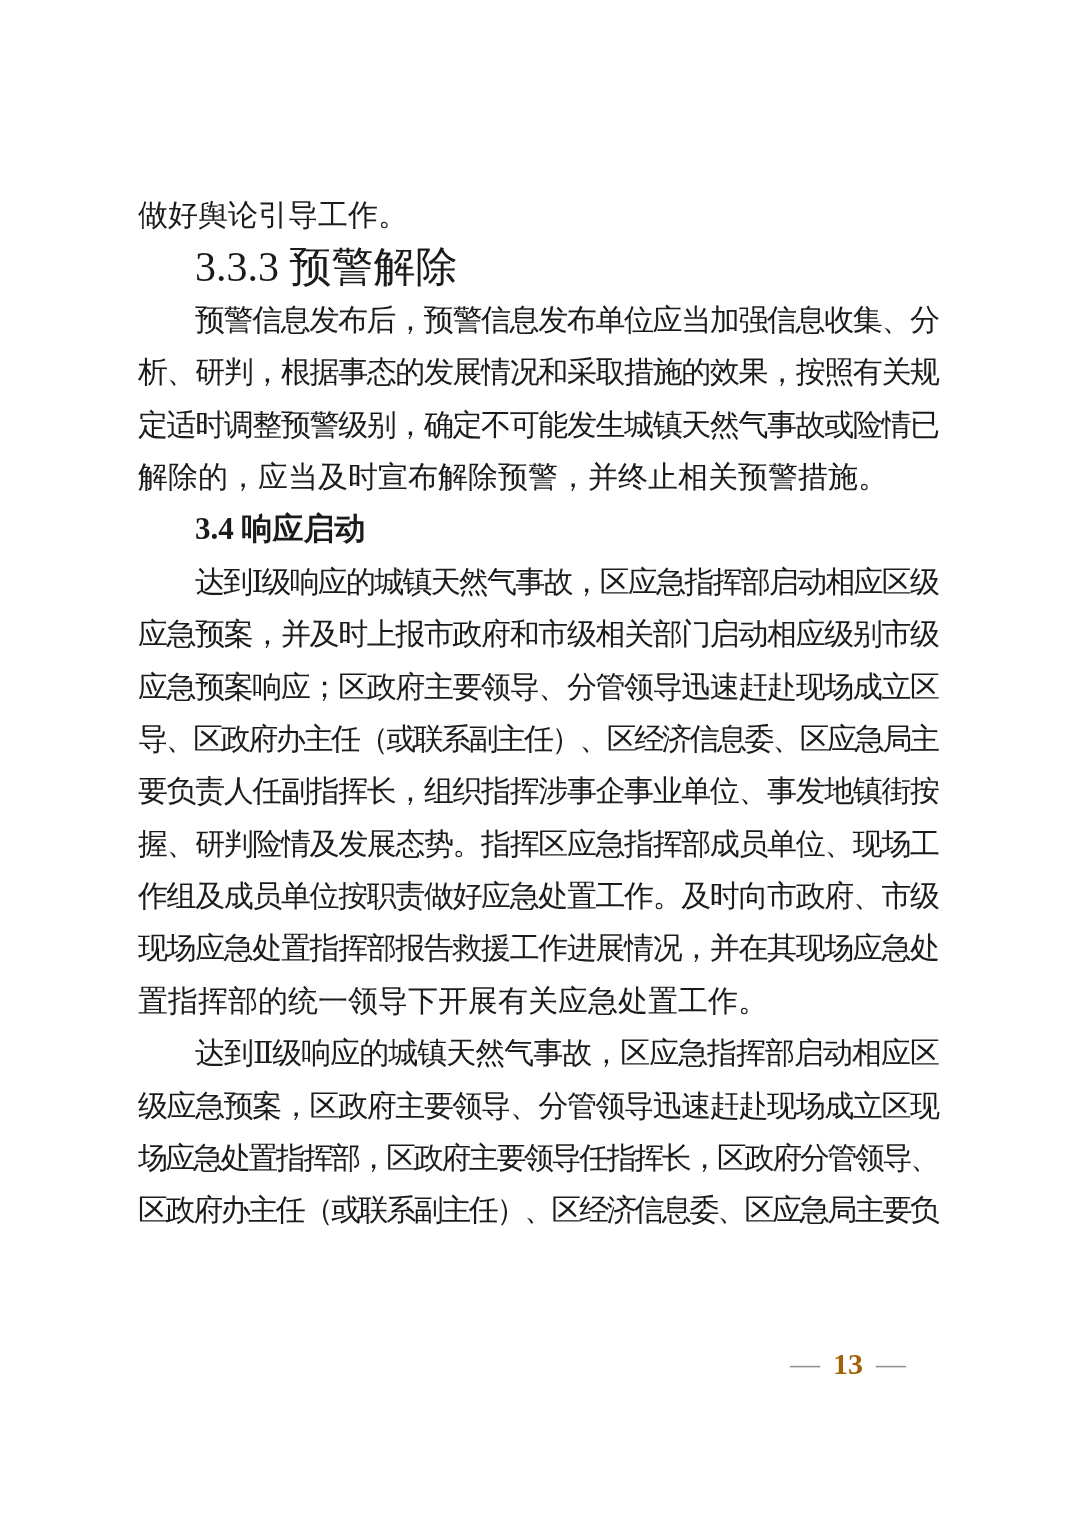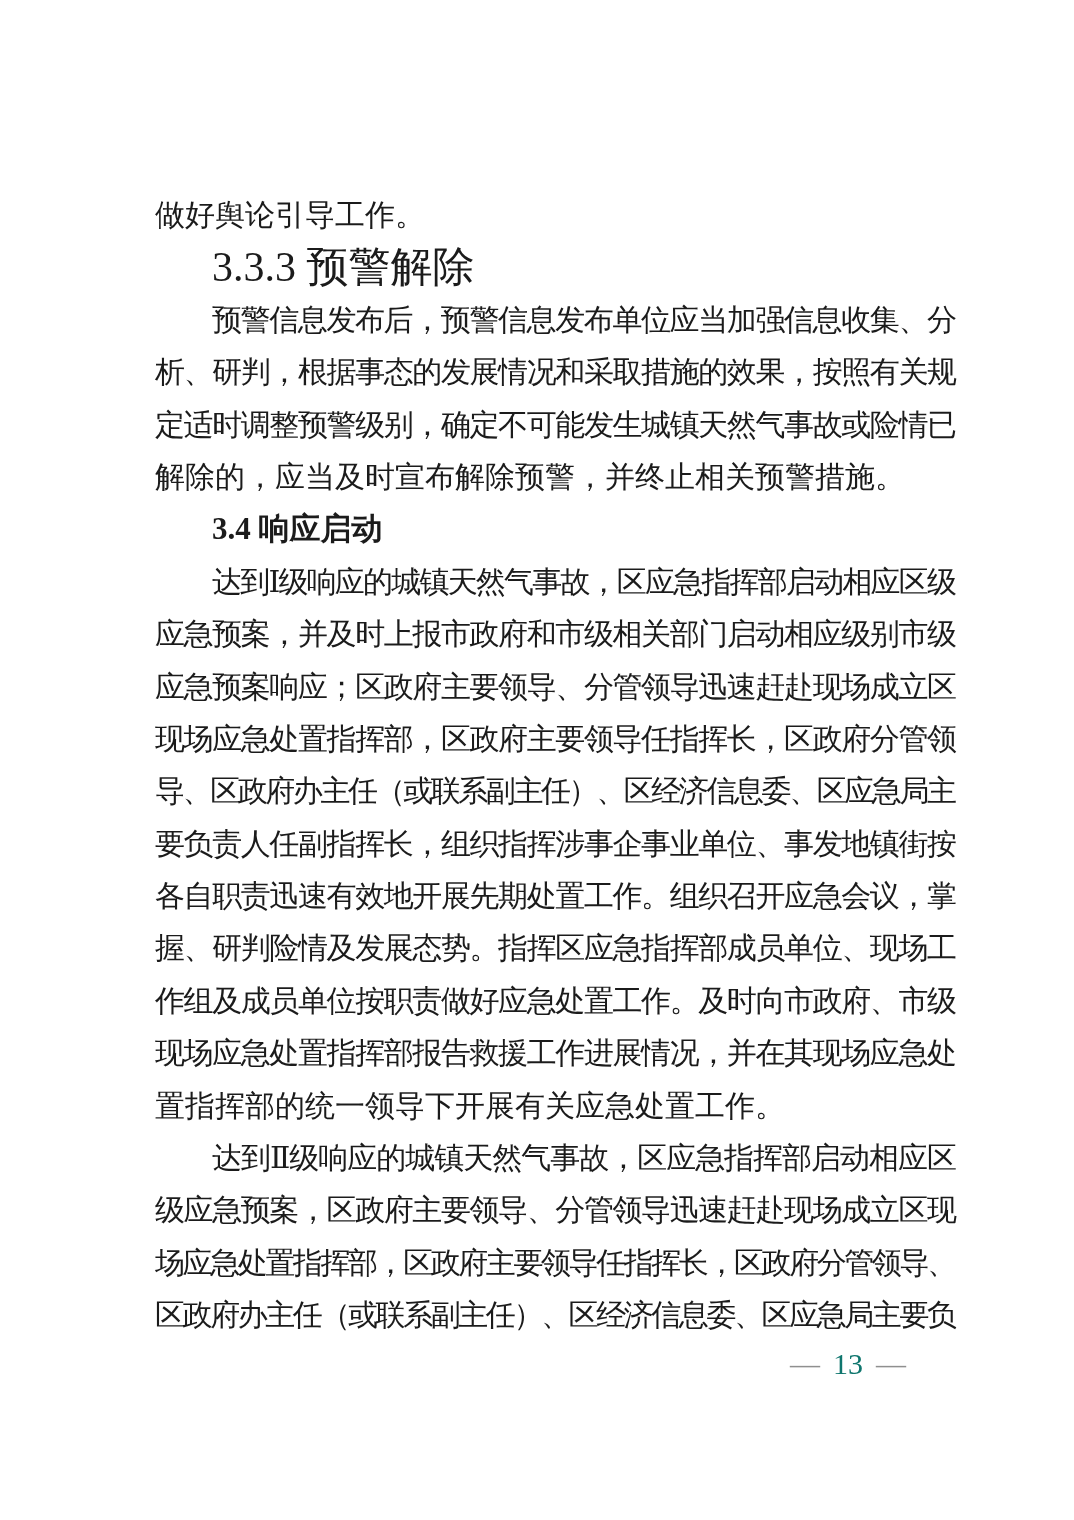--- a/index.html
+++ b/index.html
@@ -12,21 +12,21 @@
     position: relative;
     width: 1074px;
     height: 1520px;
     background: #ffffff;
     overflow: hidden;
     font-family: "Liberation Serif", "DejaVu Serif", serif;
     color: #1b1b1b;
   }
   .textblock {
     position: absolute;
-    left: 155px;
+    left: 138px;
     top: 189px;
     width: 802px;
   }
   .line {
     height: 52.4px;
     line-height: 52.4px;
     font-size: 30px;
     white-space: nowrap;
     color: #1b1b1b;
   }
@@ -40,42 +40,40 @@
     right: 168px;
     height: 44px;
     line-height: 44px;
     font-size: 30px;
     display: flex;
     align-items: center;
     gap: 13px;
     font-family: "Liberation Serif", "DejaVu Serif", serif;
   }
   .footer .dash { color: #8f8f8f; }
-  .footer .pnum { color: #0f766e; }
+  .footer .pnum { color: #a16207; font-weight: bold; }
 </style>
 </head>
 <body>
 
 <div class="page">
 
   <div class="textblock">
     <div class="line"><span>做好舆论引导工作。</span></div>
     <div class="line heading indent"><span>3.3.3 预警解除</span></div>
     <div class="line jl indent"><span style="letter-spacing: -1.4px; margin-right: 1.4px; text-align: right;">预警信息发布后，预警信息发布单位应当加强信息收集、分</span></div>
     <div class="line jl"><span style="letter-spacing: -1.40741px; margin-right: 1.40741px;">析、研判，根据事态的发展情况和采取措施的效果，按照有关规</span></div>
     <div class="line jl"><span style="letter-spacing: -1.40741px; margin-right: 1.40741px;">定适时调整预警级别，确定不可能发生城镇天然气事故或险情已</span></div>
     <div class="line"><span>解除的，应当及时宣布解除预警，并终止相关预警措施。</span></div>
     <div class="line heading-bold indent"><span>3.4 响应启动</span></div>
     <div class="line jl indent"><span style="letter-spacing: -1.80228px; margin-right: 2px;">达到Ⅰ级响应的城镇天然气事故，区应急指挥部启动相应区级</span></div>
     <div class="line jl"><span style="letter-spacing: -1.40741px; margin-right: 1.40741px;">应急预案，并及时上报市政府和市级相关部门启动相应级别市级</span></div>
     <div class="line jl"><span style="letter-spacing: -1.40741px; margin-right: 1.40741px;">应急预案响应；区政府主要领导、分管领导迅速赶赴现场成立区</span></div>
-    <div class="line jl"><span style="letter-spacing: -1.40741px; margin-right: 1.40741px;">现场应急处置指挥部，区政府主要领导任指挥长，区政府分管领</span></div>
     <div class="line jl"><span style="letter-spacing: -2.42857px; margin-right: 2.42857px;">导、区政府办主任（或联系副主任）、区经济信息委、区应急局主</span></div>
     <div class="line jl"><span style="letter-spacing: -1.40741px; margin-right: 9px;">要负责人任副指挥长，组织指挥涉事企事业单位、事发地镇街按</span></div>
-    <div class="line jl"><span style="letter-spacing: -1.40741px; margin-right: 1.40741px;">各自职责迅速有效地开展先期处置工作。组织召开应急会议，掌</span></div>
     <div class="line jl"><span style="letter-spacing: -1.40741px; margin-right: 1.40741px;">握、研判险情及发展态势。指挥区应急指挥部成员单位、现场工</span></div>
     <div class="line jl"><span style="letter-spacing: -1.40741px; margin-right: 1.40741px;">作组及成员单位按职责做好应急处置工作。及时向市政府、市级</span></div>
     <div class="line jl"><span style="letter-spacing: -1.40741px; margin-right: 1.40741px;">现场应急处置指挥部报告救援工作进展情况，并在其现场应急处</span></div>
     <div class="line"><span>置指挥部的统一领导下开展有关应急处置工作。</span></div>
     <div class="line jl indent"><span style="letter-spacing: -1.01562px; margin-right: 1.01562px;">达到Ⅱ级响应的城镇天然气事故，区应急指挥部启动相应区</span></div>
     <div class="line jl"><span style="letter-spacing: -1.40741px; margin-right: 1.40741px;">级应急预案，区政府主要领导、分管领导迅速赶赴现场成立区现</span></div>
     <div class="line jl"><span style="letter-spacing: -2.42857px; margin-right: 2.42857px;">场应急处置指挥部，区政府主要领导任指挥长，区政府分管领导、</span></div>
     <div class="line jl"><span style="letter-spacing: -2.42857px; margin-right: 11px;">区政府办主任（或联系副主任）、区经济信息委、区应急局主要负</span></div>
   </div>
 

